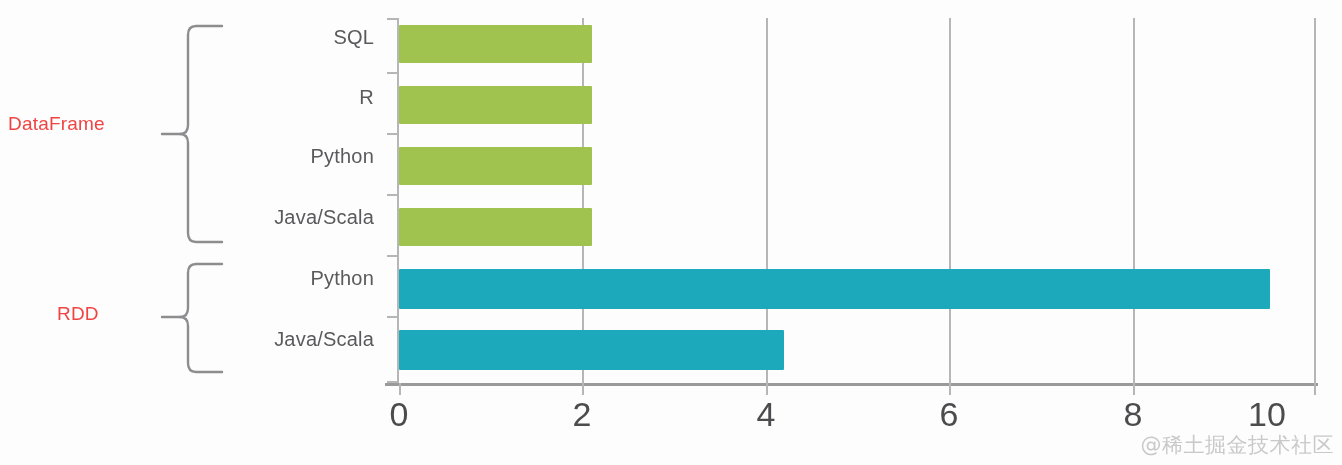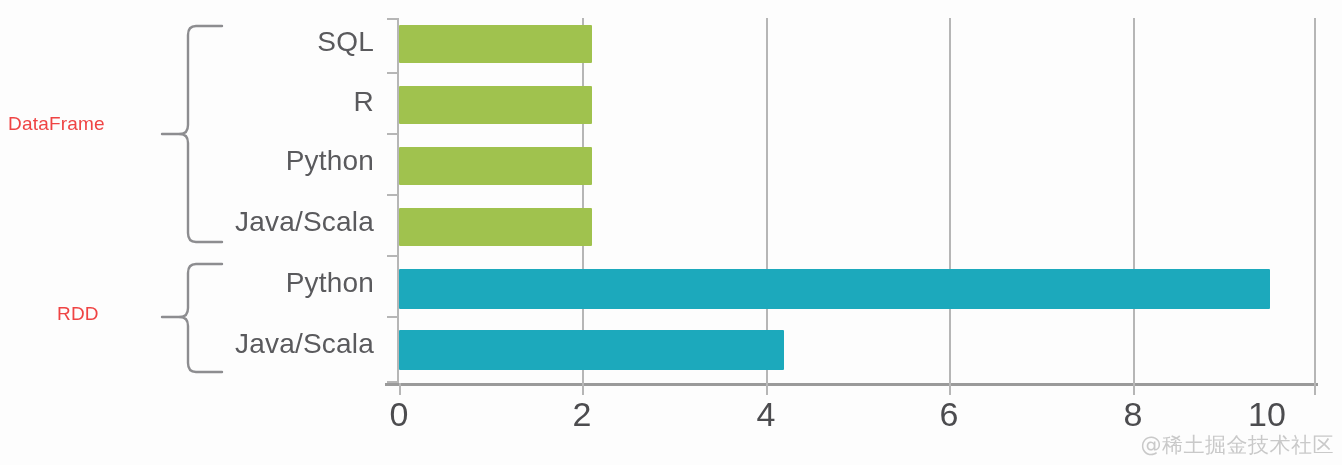--- a/index.html
+++ b/index.html
@@ -34,21 +34,21 @@
     overflow: visible;
   }
 
   
   .cat-label {
     position: absolute;
     right: 0;
     width: 260px;
     text-align: right;
     color: #5a5a5d;
-    font-size: 28px;
+    font-size: 20px;
     white-space: nowrap;
     letter-spacing: 0.2px;
   }
   #cat-wrap {
     position: absolute;
     left: 112px;
     top: 0;
     width: 262px;
     height: 465px;
   }

